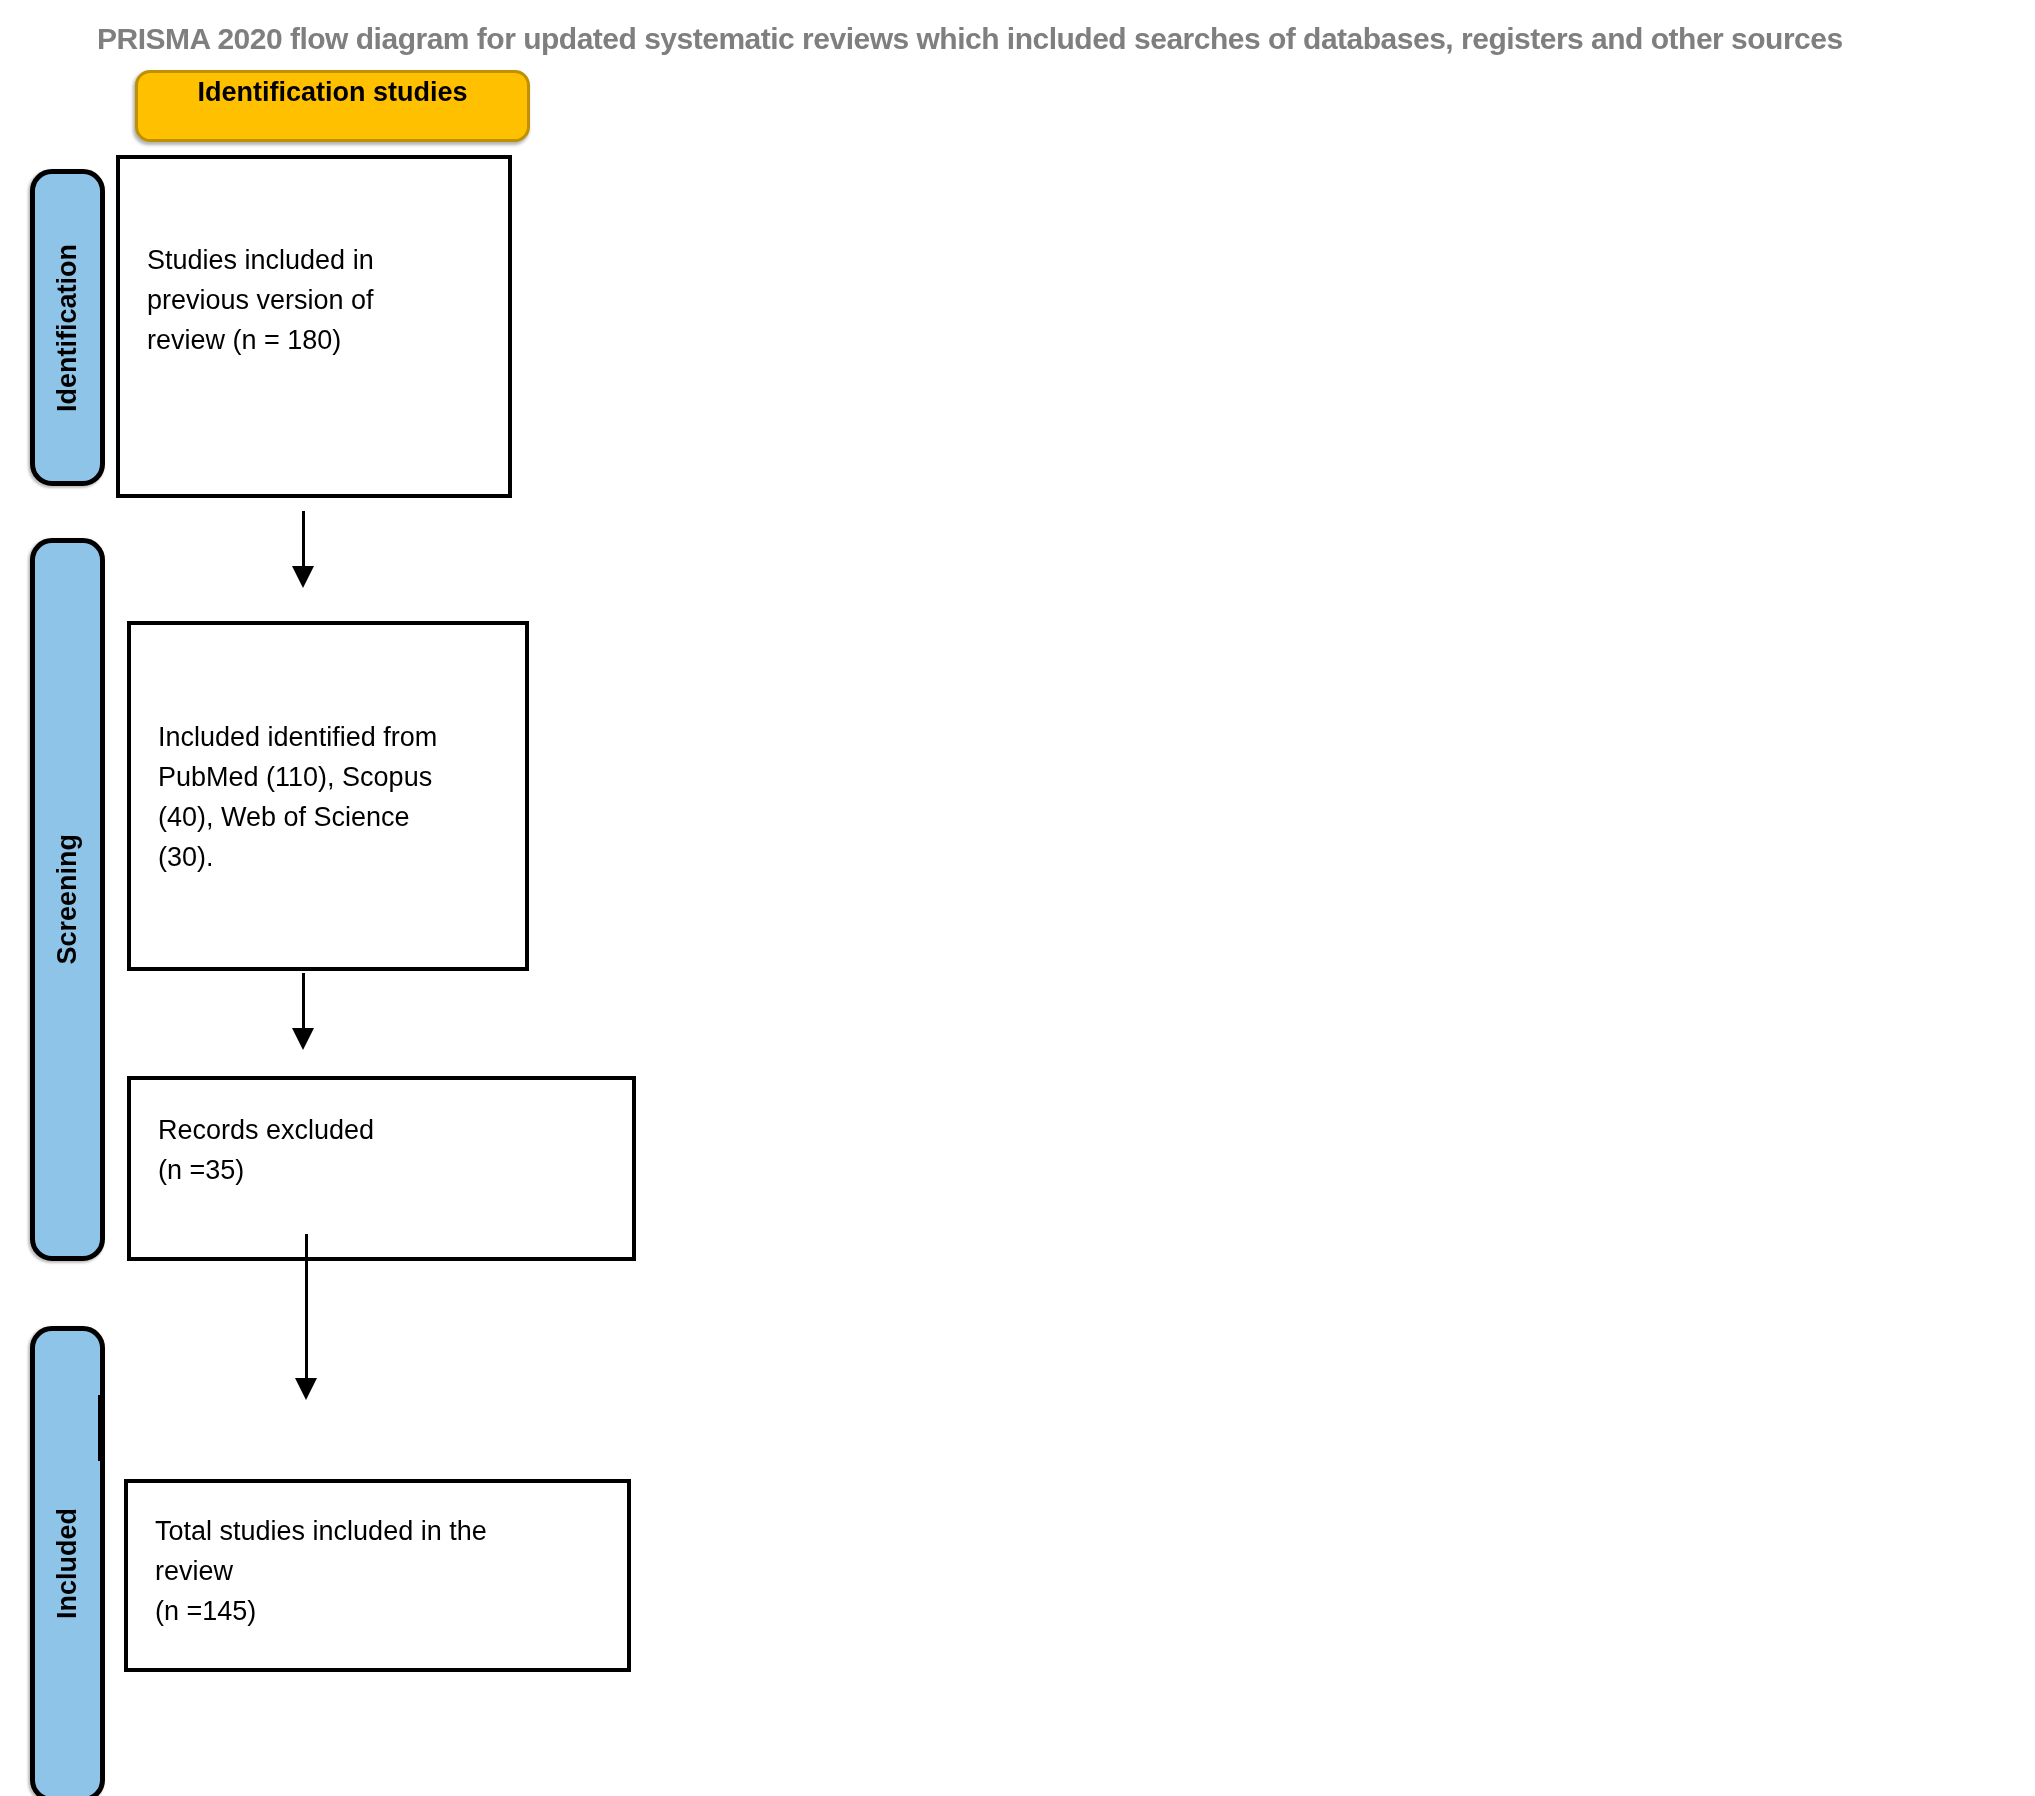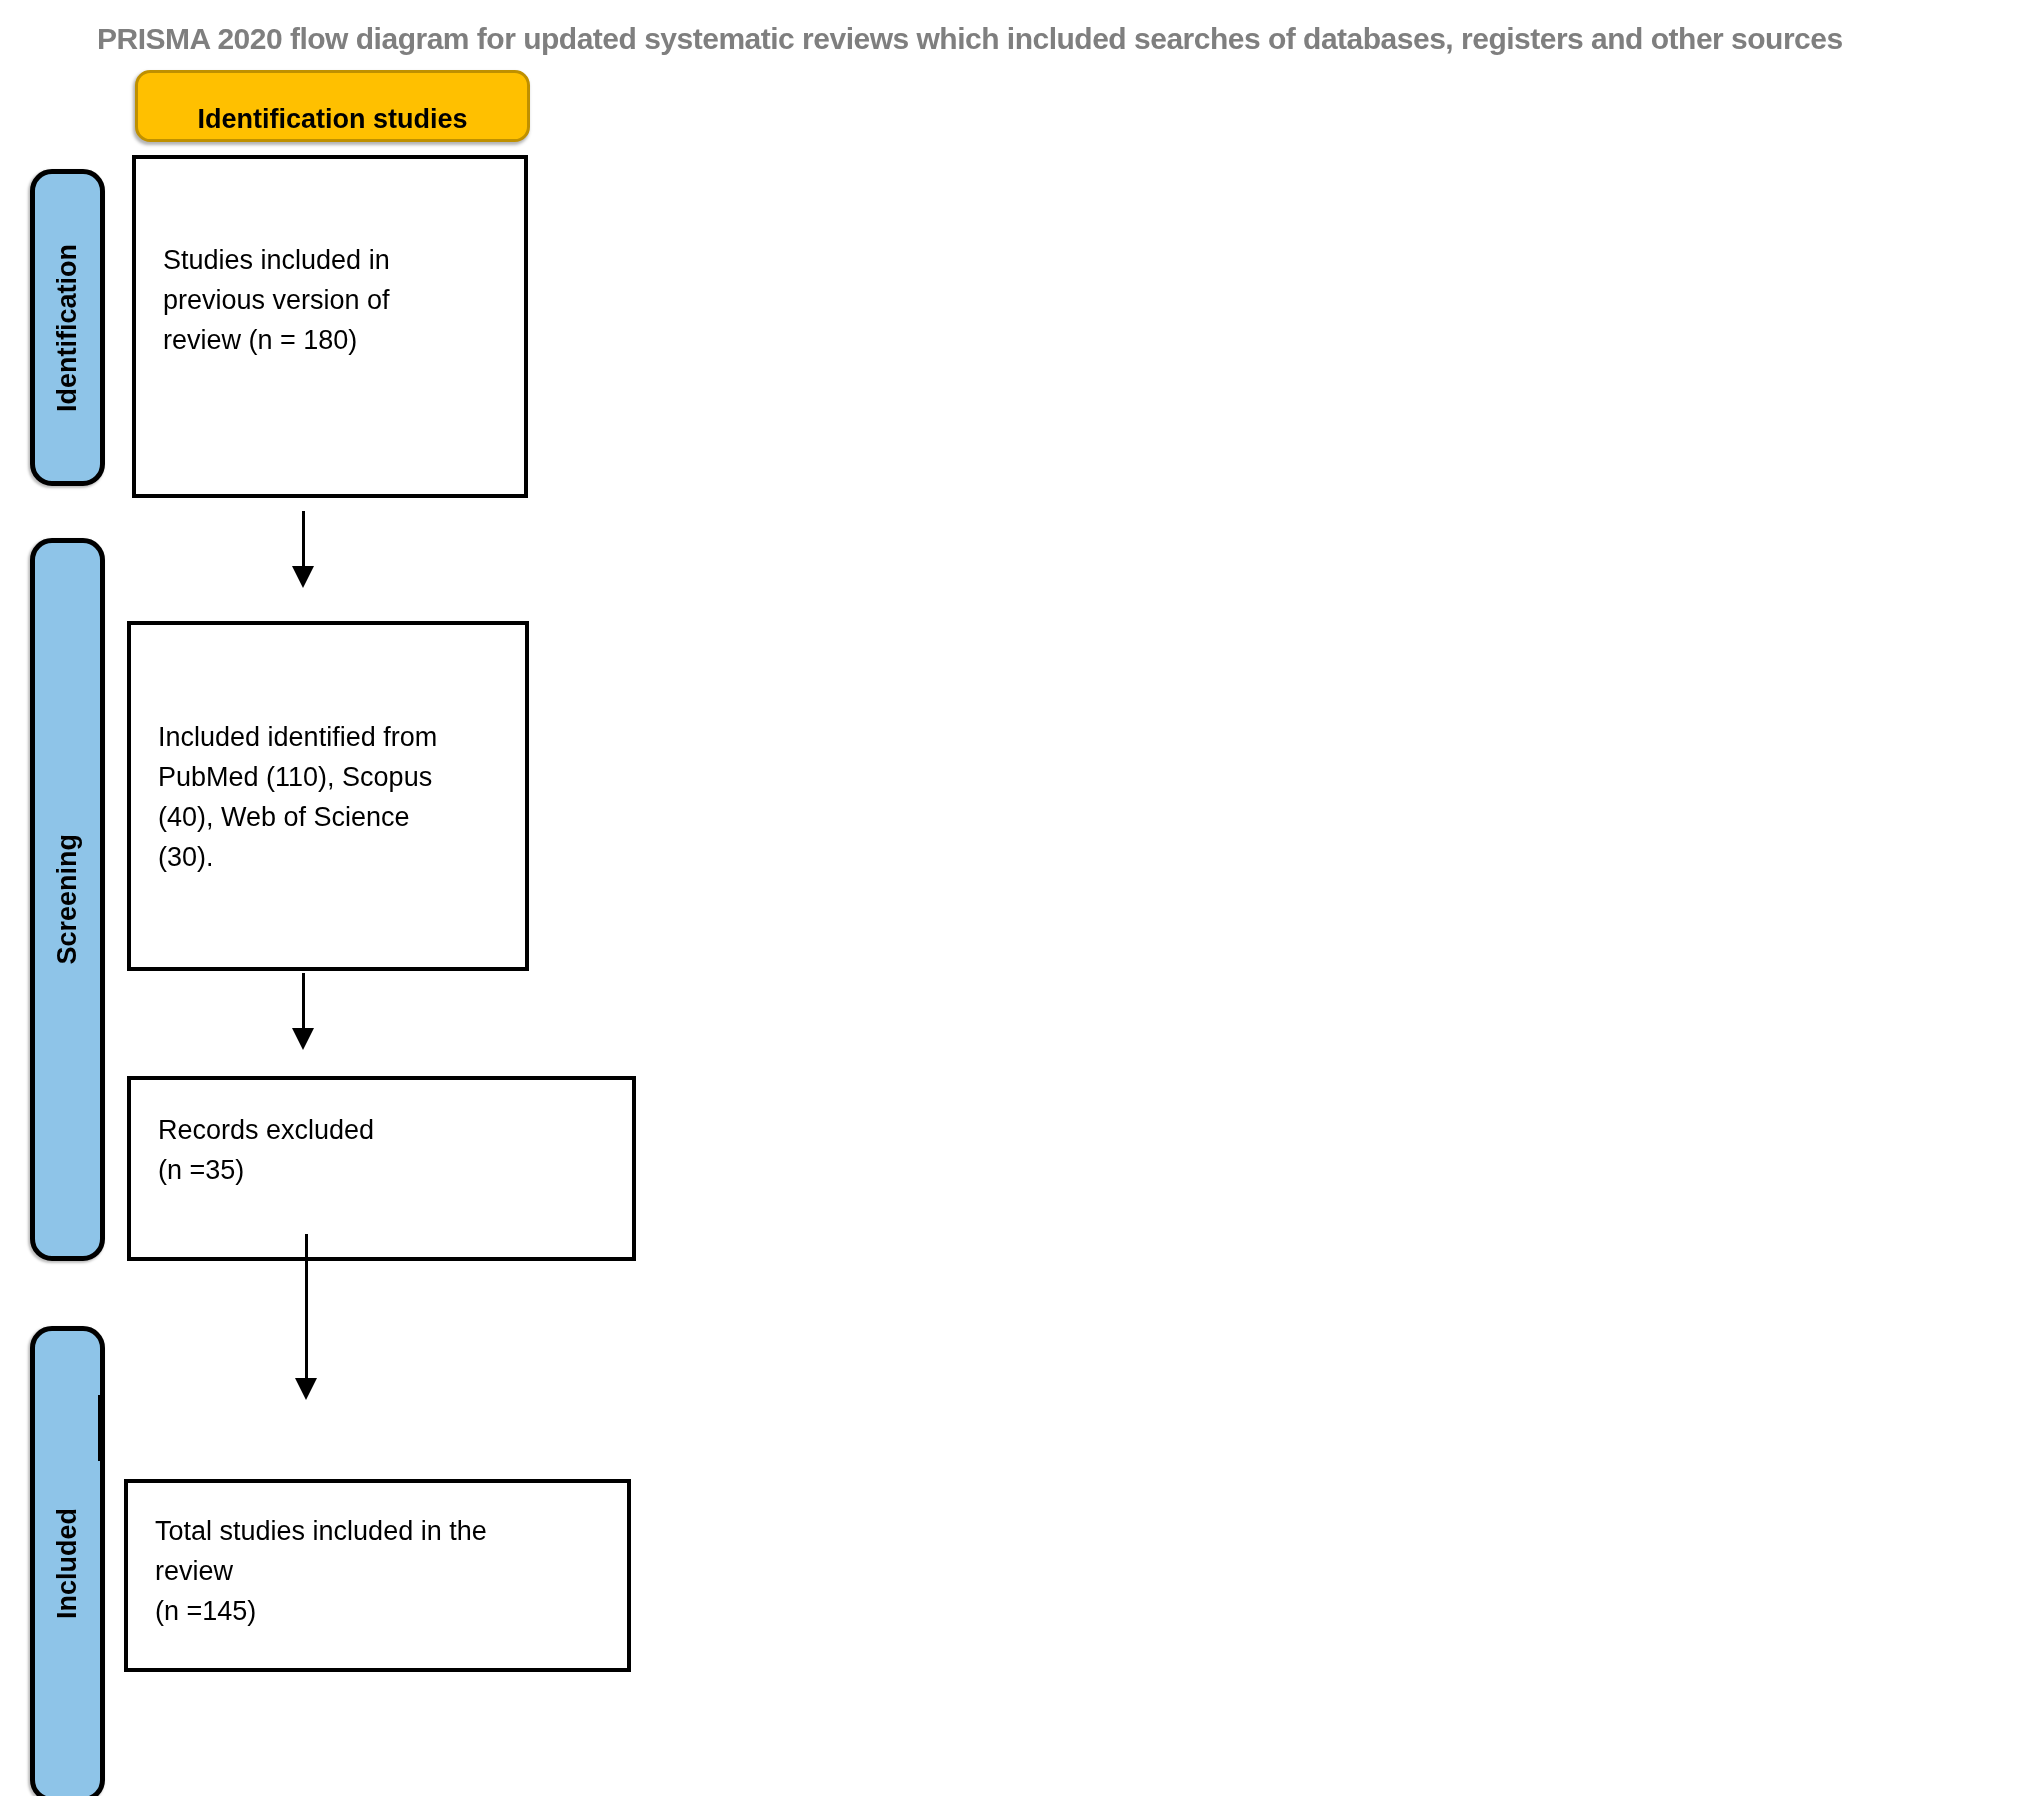--- a/index.html
+++ b/index.html
@@ -25,21 +25,21 @@
   .legend-badge {
     position: absolute;
     left: 119px;
     top: 54px;
     width: 395px;
     height: 72px;
     background: var(--badge_fill, #FFC000);
     border: 3.3px solid var(--badge_border, #BF9000);
     border-radius: 15.3px;
     display: flex;
-    align-items: flex-end;
+    align-items: flex-start;
     justify-content: center;
     box-shadow: -1.9px 2.4px 3.3px rgba(0,0,0,0.30);
   }
   .legend-badge-label {
     font-size: 27px;
     font-weight: 700;
     color: #000;
   }
   .stage-bar {
     position: absolute;
@@ -67,21 +67,21 @@
 
   .flow-box {
     position: absolute;
     background: #ffffff;
     border: 4.8px solid #000;
     color: #000;
     font-size: 27px;
     line-height: 1.33;
   }
   .flow-box .line { display: block; }
-  #box-previous   { left: 116px; top: 139px;  width: 396px;  height: 343px; padding: 80px 11.5px 0 23px; }
+  #box-previous   { left: 100px; top: 139px;  width: 396px;  height: 343px; padding: 80px 11.5px 0 23px; }
   #box-identified { left: 111px; top: 605px; width: 402px;  height: 350px; padding: 91px 11.5px 0 23px; }
   #box-excluded   { left: 111px; top: 1060px; width: 509px; height: 185px; padding: 29px 11.5px 0 23px; }
   #box-total      { left: 108px; top: 1463px; width: 507px; height: 193px; padding: 27px 11.5px 0 23px; }
 
   .arrow-shaft {
     position: absolute;
     width: 2.9px;
     background: #000;
   }
   .arrow-head {

